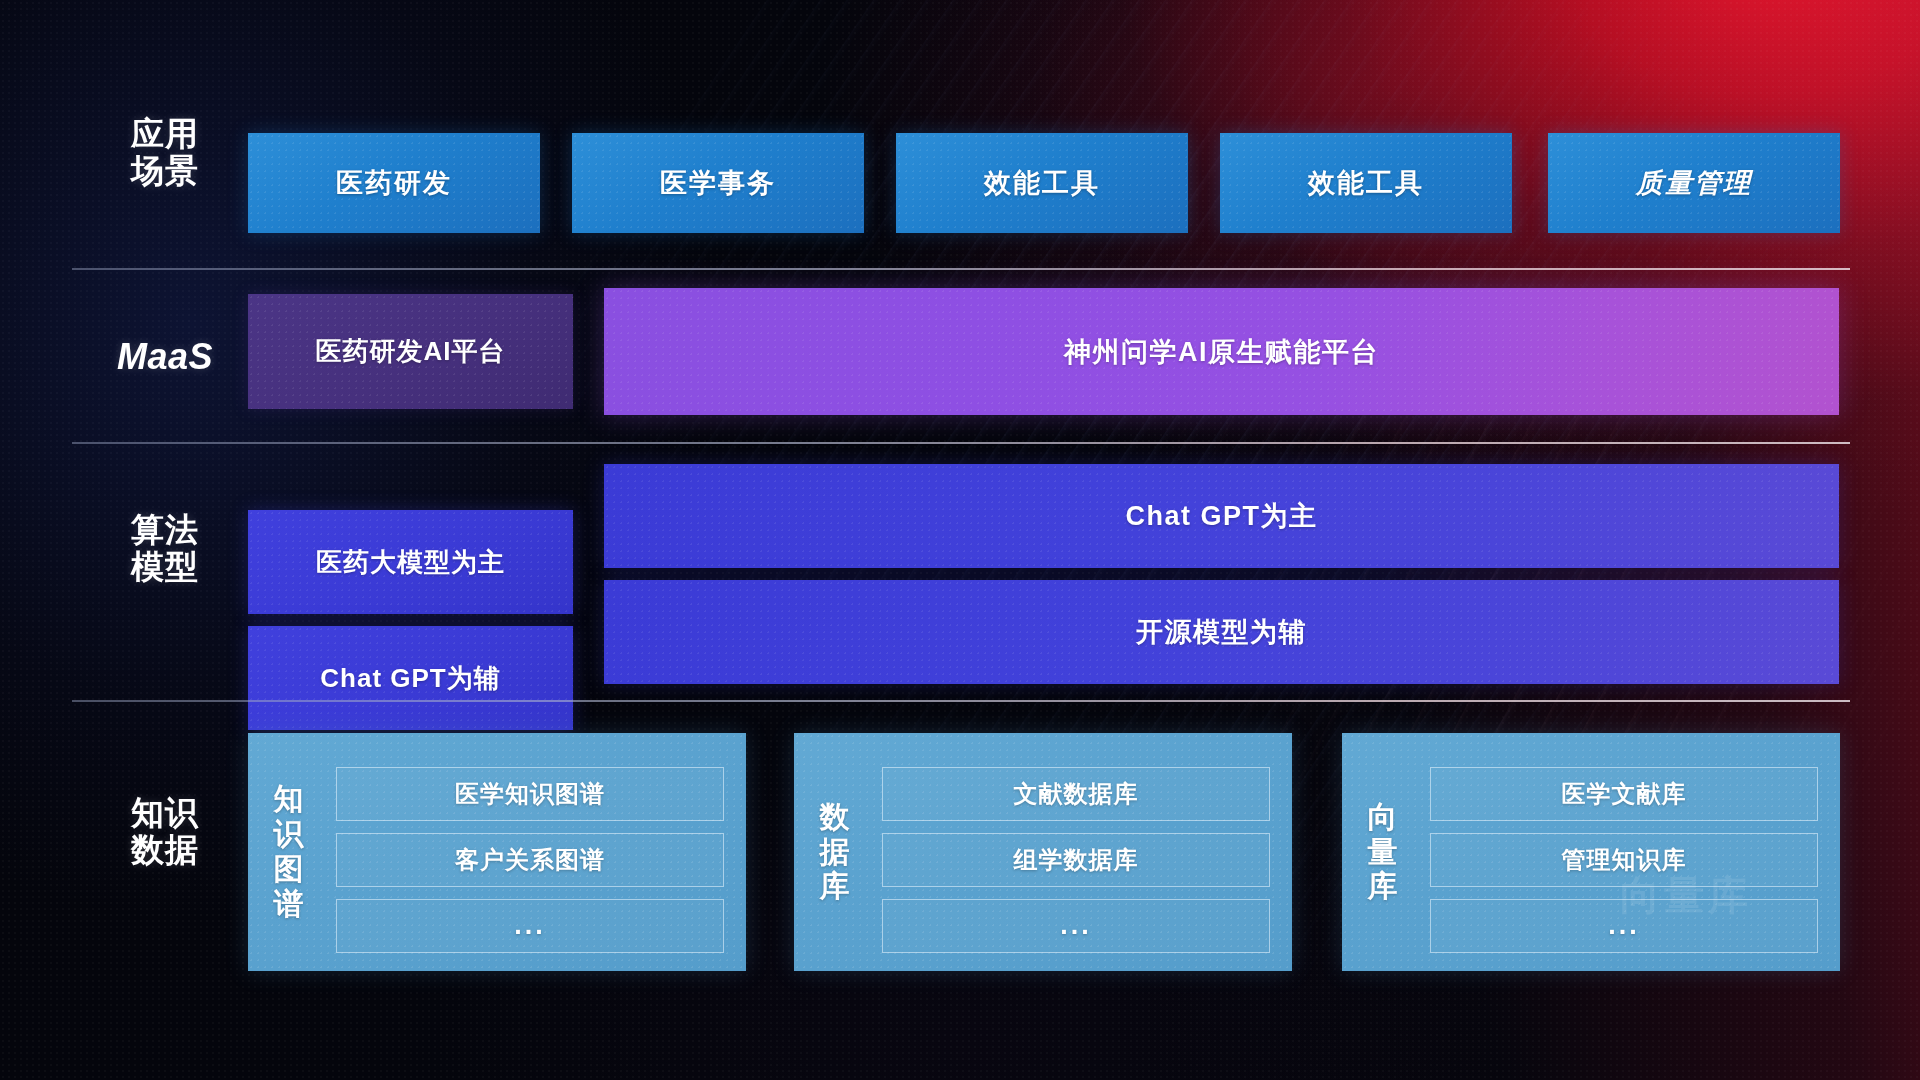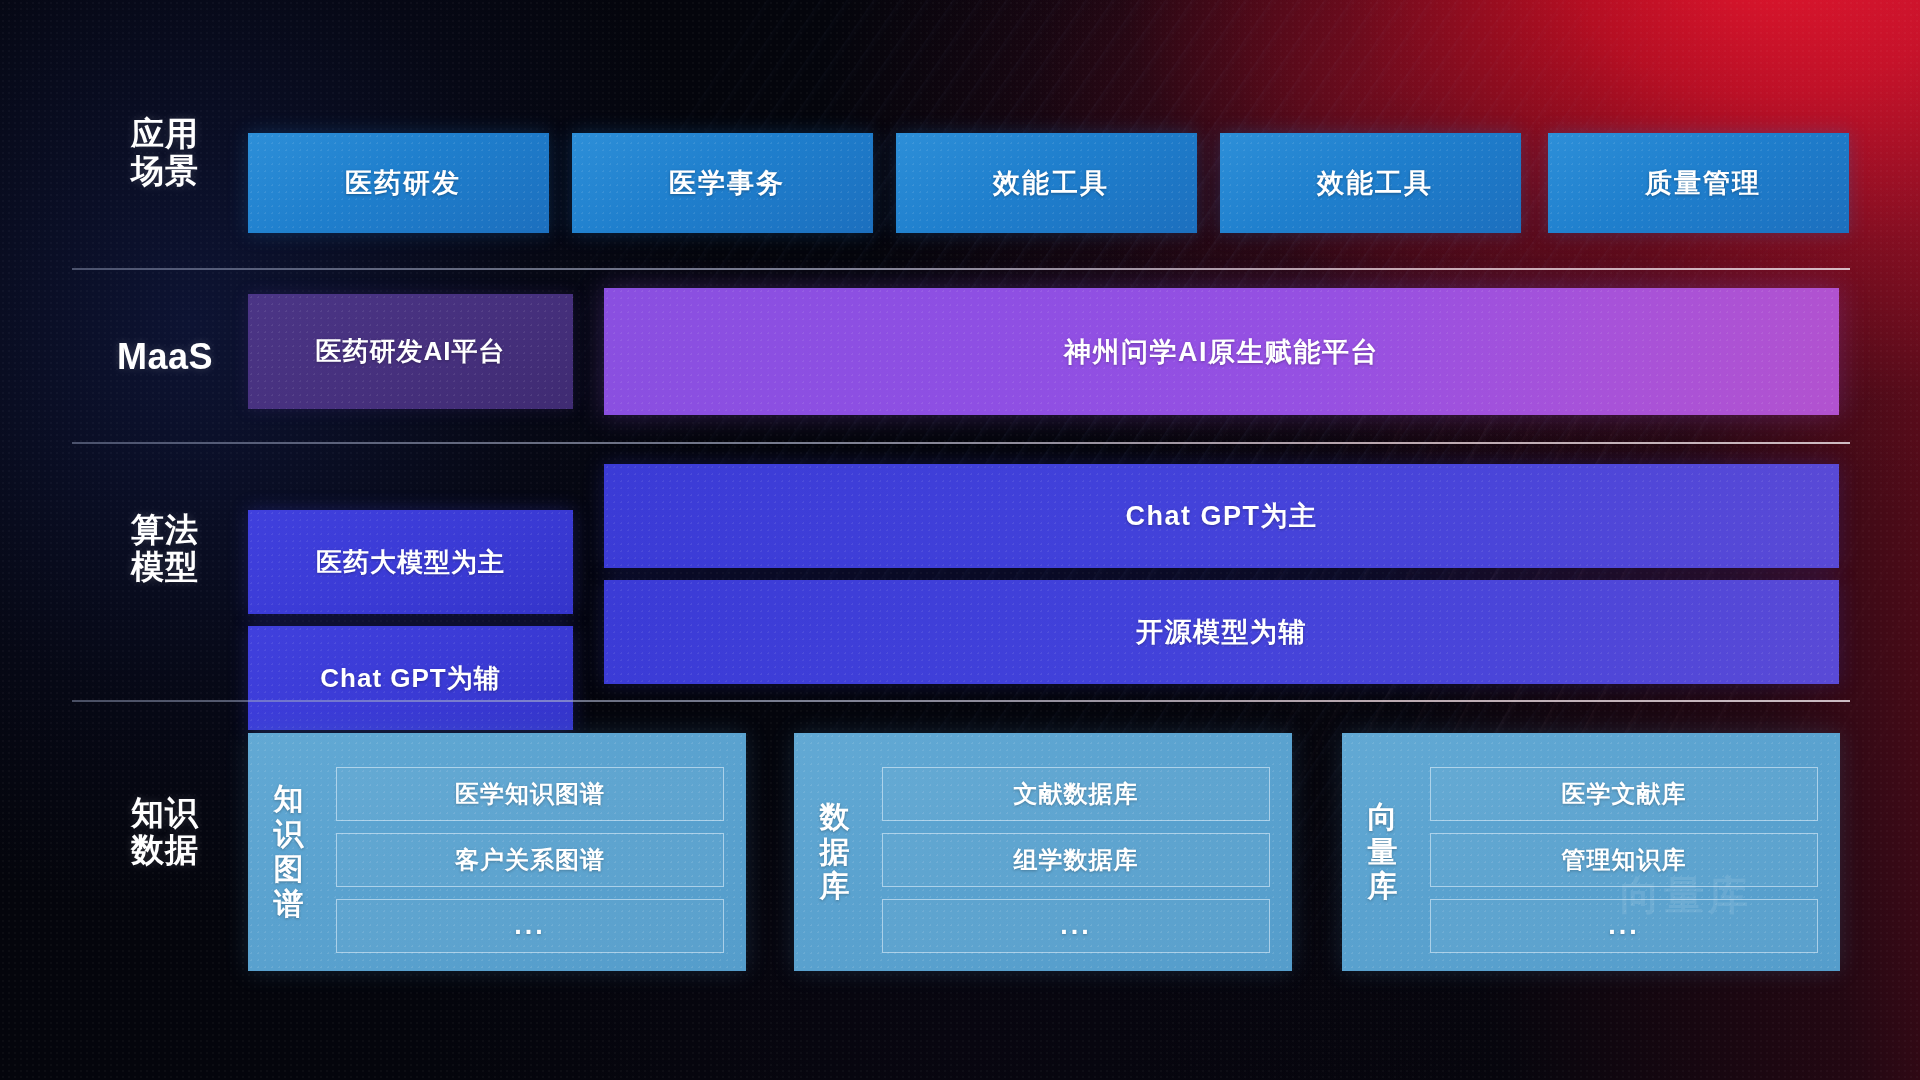--- a/index.html
+++ b/index.html
@@ -88,35 +88,34 @@
     left: 92px;
     width: 146px;
     color: #ffffff;
     font-weight: 700;
     text-align: center;
     line-height: 1.12;
     letter-spacing: 1px;
     text-shadow: 0 0 10px rgba(255,255,255,0.18);
     font-size: 33px;
   }
-  .row-label.latin { font-size: 36px; letter-spacing: 0.5px; }
+  .row-label.latin { font-size: 36px; letter-spacing: 0.5px; font-style: italic; }
 
   
   .app-box {
     position: absolute;
     top: 133px;
     height: 100px;
     background: linear-gradient(150deg, #2d8fd8 0%, #1f7fcd 45%, #1c6fbe 100%);
     display: flex; align-items: center; justify-content: center;
     color: #ffffff;
     font-size: 27px;
     font-weight: 700;
     letter-spacing: 2px;
     box-shadow: 0 0 18px rgba(30,120,200,0.28);
-    padding-left: 9px;
   }
   .app-box::after {
     content: "";
     position: absolute; inset: 0;
     background-image: radial-gradient(rgba(255,255,255,0.09) 1px, rgba(0,0,0,0) 1px);
     background-size: 7px 7px;
     pointer-events: none;
   }
   .app-box span { position: relative; z-index: 2; text-shadow: 0 1px 3px rgba(0,0,0,.3); }
 
@@ -253,21 +252,21 @@
     </div>
     <div class="app-box" style="left:572px; width:292px;">
       <span>医学事务</span>
     </div>
     <div class="app-box" style="left:896px; width:292px;">
       <span>效能工具</span>
     </div>
     <div class="app-box" style="left:1220px; width:292px;">
       <span>效能工具</span>
     </div>
-    <div class="app-box" style="left:1548px; width:292px;">
+    <div class="app-box" style="left:1548px; width:292px;font-style:italic;">
       <span>质量管理</span>
     </div>
 
     <div class="divider" style="top:268px;"></div>
 
     <div class="row-label latin" style="top:337px;">
       <div>MaaS</div>
     </div>
 
     <div class="maas-left dotted">

